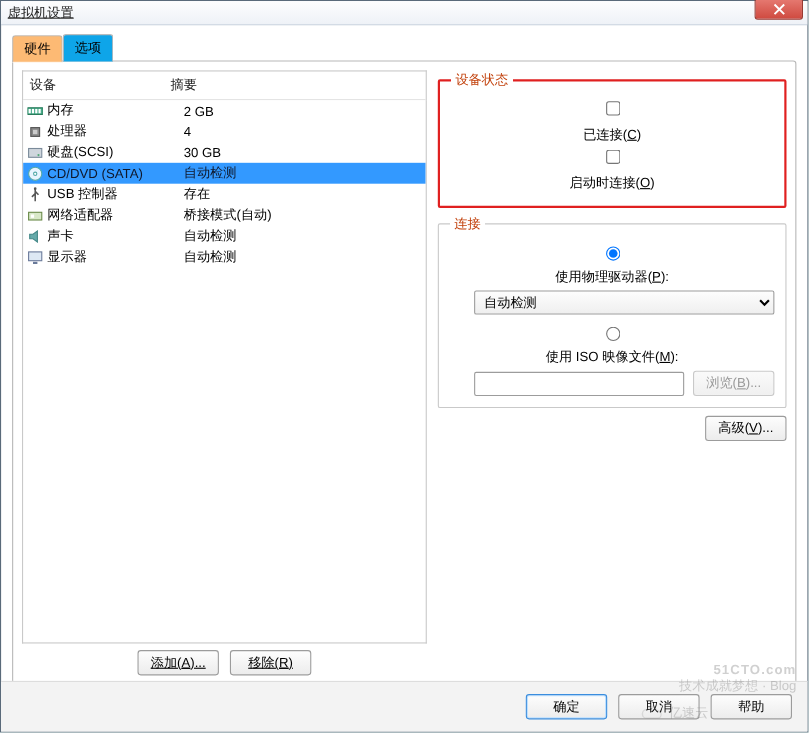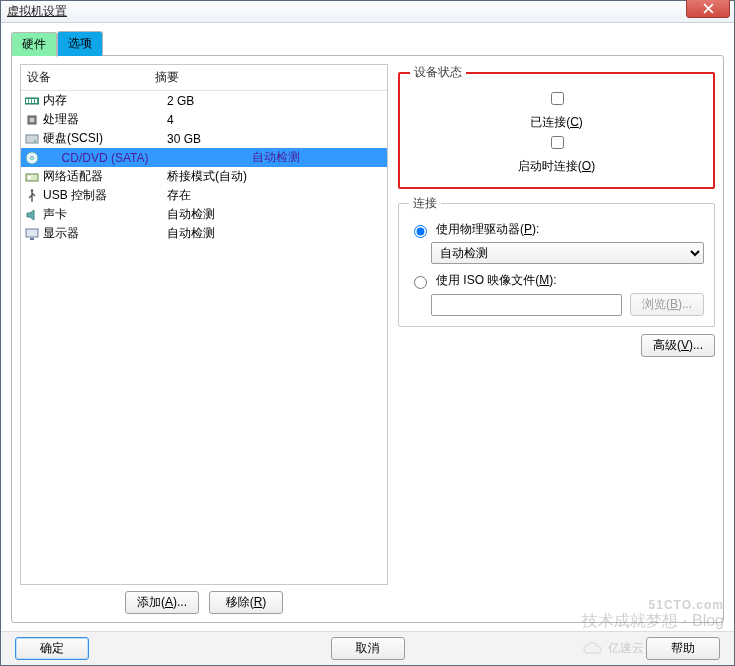--- a/index.html
+++ b/index.html
@@ -7,55 +7,55 @@
   .window { width: 735px; height: 666px; background: #fff; border: 1px solid #5a6a7a; position: relative; }
   .titlebar { height: 22px; background: linear-gradient(#fdfdfe, #eef2f7); border-bottom: 1px solid #c9d3df; display: flex; align-items: center; position: relative; }
   .title-text { margin-left: 6px; color: #222; text-decoration: underline; }
   .close-btn { position: absolute; right: 4px; top: -3px; width: 44px; height: 20px; background: linear-gradient(#e67a72, #cf4a40); border: 1px solid #993a33; border-radius: 0 0 3px 3px; display:flex; align-items:center; justify-content:center; cursor:pointer; }
   .close-btn svg { width:11px; height:11px; }
 
   .content { padding: 8px 10px 8px 10px; height: calc(100% - 22px - 38px); }
   .tabs { position: relative; height: calc(100%); }
   .tab-labels { display: flex; gap: 0; margin-bottom: -1px; position: relative; z-index: 2; }
   .tab { padding: 3px 10px; border: 1px solid #b7b7b7; border-bottom: none; background: #0ea5e9; border-radius: 3px 3px 0 0; cursor: pointer; }
-  .tab.active { background: #86efac; border-bottom: 1px solid #fff; position: relative; top: 1px; }
+  .tab.active { background: #fdba74; border-bottom: 1px solid #fff; position: relative; top: 1px; }
   .tab-body { border: 1px solid #b7b7b7; border-top: 1px solid #b7b7b7; height: calc(100% - 20px); display: flex; padding: 8px; gap: 10px; background:#fff; border-radius: 0 3px 3px 3px;}
 
   .left-pane { width: 368px; display:flex; flex-direction:column; }
   .device-list-wrap { border: 1px solid #c9c9c9; border-bottom:none; background:#fff; }
   .device-header { display:flex; padding: 4px 6px; color:#222; border-bottom:1px solid #e4e4e4;}
   .device-header .col-a { width: 128px; }
   .device-rows { border: 1px solid #c9c9c9; border-top:none; flex:1; overflow:hidden; }
   .row { display:flex; align-items:center; padding: 1px 2px; cursor: default; }
-  .row.selected { background:#3399ff; color:#4c1d95;text-align:center; }
+  .row.selected { background:#3399ff; color:#0f172a; }
   .row .ic { width: 18px; height:16px; display:flex; align-items:center; justify-content:center; margin-right:2px;}
   .row .name { width: 124px; white-space: nowrap; overflow:hidden; }
   .row .summ { flex:1; white-space: nowrap; overflow:hidden; }
 
-  .left-btns { margin-top:auto; display:flex; justify-content:center; gap:10px; padding-top:6px;}
+  .left-btns { margin-top:auto; display:flex; justify-content:center; gap:10px; padding-top:6px;text-decoration:underline;}
   .btn { min-width: 74px; padding: 2px 10px; background: linear-gradient(#fdfdfd,#ececec); border:1px solid #9c9c9c; border-radius:3px; cursor:pointer; text-align:center;}
 
   .right-pane { flex:1; display:flex; flex-direction:column; gap:6px; }
   fieldset { border:1px solid #c9c9c9; border-radius:2px; padding: 6px 10px 10px 10px; margin:0; }
   fieldset.red { border:2px solid #e02020; }
-  legend { padding: 0 4px; color:#404040; }
+  legend { padding: 0 4px; color:#c2410c; }
   .chk { display:flex; align-items:center; gap:6px; margin:2px 0;flex-direction:column;}
   .chk input { width:13px; height:13px; }
-  .radio-row { display:flex; align-items:center; gap:6px; margin:3px 0;}
+  .radio-row { display:flex; align-items:center; gap:6px; margin:3px 0;flex-direction:column;}
   .indent { margin-left: 22px; display:flex; gap:8px; align-items:center; margin-top:4px;}
   select.drop { flex:1; height:22px; border:1px solid #9c9c9c; background:linear-gradient(#fdfdfd,#efefef); border-radius:2px; padding:0 4px;}
   input.iso { flex:1; height:22px; border:1px solid #9c9c9c; border-radius:2px; padding:0 4px; background:#fff;}
   .right-align { display:flex; justify-content:flex-end; margin-top:1px;}
   .btn.disabled { color:#9a9a9a; border-color:#c9c9c9; background:linear-gradient(#fafafa,#f0f0f0); cursor:default;}
 
-  .footer { position:absolute; left:0; right:0; bottom:0; height:34px; border-top:1px solid #ddd; background:#f3f3f3; display:flex; align-items:center; justify-content:space-between; gap:10px; padding: 0 14px;}
+  .footer { position:absolute; left:0; right:0; bottom:0; height:46px; border-top:1px solid #ddd; background:#f3f3f3; display:flex; align-items:center; justify-content:flex-end; gap:10px; padding: 0 14px;}
   .btn.primary { border-color:#3a8dde; box-shadow: inset 0 0 0 1px #bde0ff; }
 
   .watermark { position:absolute; right:10px; bottom:36px; opacity:0.35; font-family: Arial, sans-serif; font-size:26px; font-weight:900; color:#7a7a7a; letter-spacing:1px; pointer-events:none; user-select:none; text-align:right; line-height:1;}
-  .watermark small{ display:block; font-size:16px; font-weight:normal; letter-spacing:0;}
+  .watermark small{ display:block; font-size:12px; font-weight:normal; letter-spacing:0;}
   .wm-logo { position:absolute; right:90px; bottom:8px; opacity:0.35; pointer-events:none; display:flex; align-items:center; gap:4px; color:#7a7a7a; font-size:12px;}
   .wm-logo svg { opacity:0.6;}
 
   .u { text-decoration: underline; }
 </style>
 </head>
 <body>
 
 <div class="window">
   <div class="titlebar">
@@ -121,37 +121,37 @@
                   <svg width="14" height="14">
                     <circle cx="7" cy="7" r="6" fill="#e8f4ff" stroke="#5aa"></circle>
                     <circle cx="7" cy="7" r="1.5" fill="#fff" stroke="#5aa"></circle>
                   </svg>
                 </span>
                 <span class="name">CD/DVD (SATA)</span>
                 <span class="summ">自动检测</span>
               </div>
               <div class="row">
                 <span class="ic">
-                  <svg width="14" height="12">
-                    <rect x="1" y="3" width="12" height="7" fill="#d8e8c8" stroke="#6a8a4a"></rect>
-                    <rect x="3" y="5" width="3" height="3" fill="#fff"></rect>
-                  </svg>
-                </span>
-                <span class="name">网络适配器</span>
-                <span class="summ">桥接模式(自动)</span>
-              </div>
-              <div class="row">
-                <span class="ic">
                   <svg width="14" height="14">
                     <path d="M7 1v12M7 4l3 3M7 6l-3 3" stroke="#555" stroke-width="1.4" fill="none"></path>
                     <circle cx="7" cy="1.5" r="1.2" fill="#555"></circle>
                   </svg>
                 </span>
                 <span class="name">USB 控制器</span>
                 <span class="summ">存在</span>
+              </div>
+              <div class="row">
+                <span class="ic">
+                  <svg width="14" height="12">
+                    <rect x="1" y="3" width="12" height="7" fill="#d8e8c8" stroke="#6a8a4a"></rect>
+                    <rect x="3" y="5" width="3" height="3" fill="#fff"></rect>
+                  </svg>
+                </span>
+                <span class="name">网络适配器</span>
+                <span class="summ">桥接模式(自动)</span>
               </div>
               <div class="row">
                 <span class="ic">
                   <svg width="14" height="12">
                     <path d="M2 4h3l4-3v10l-4-3H2z" fill="#6aa" stroke="#488"></path>
                   </svg>
                 </span>
                 <span class="name">声卡</span>
                 <span class="summ">自动检测</span>
               </div>

